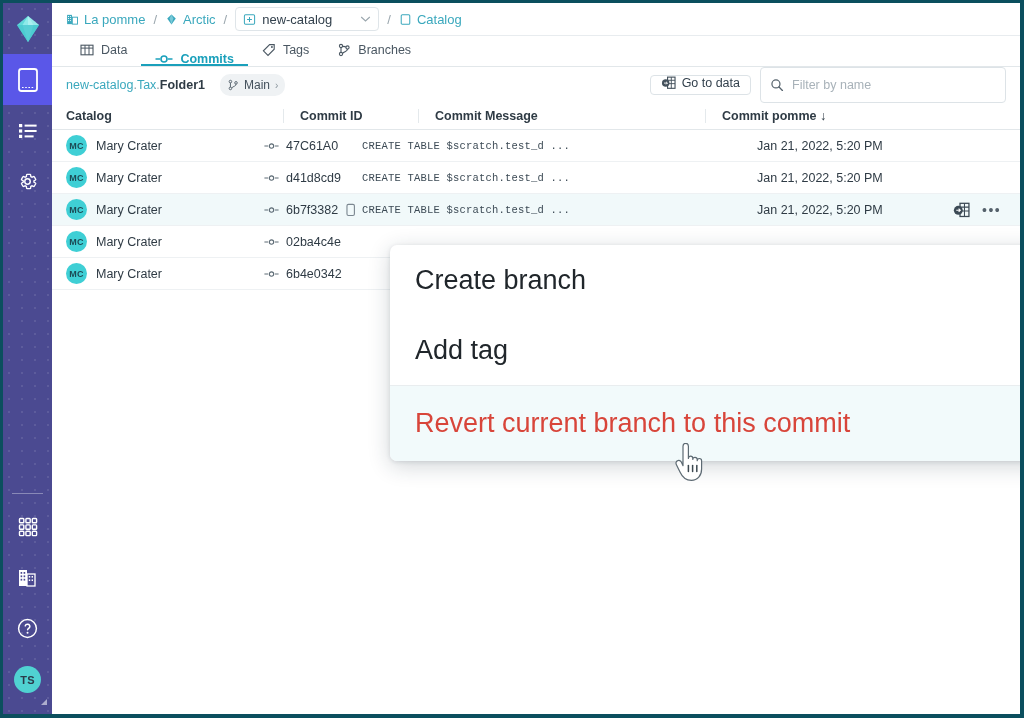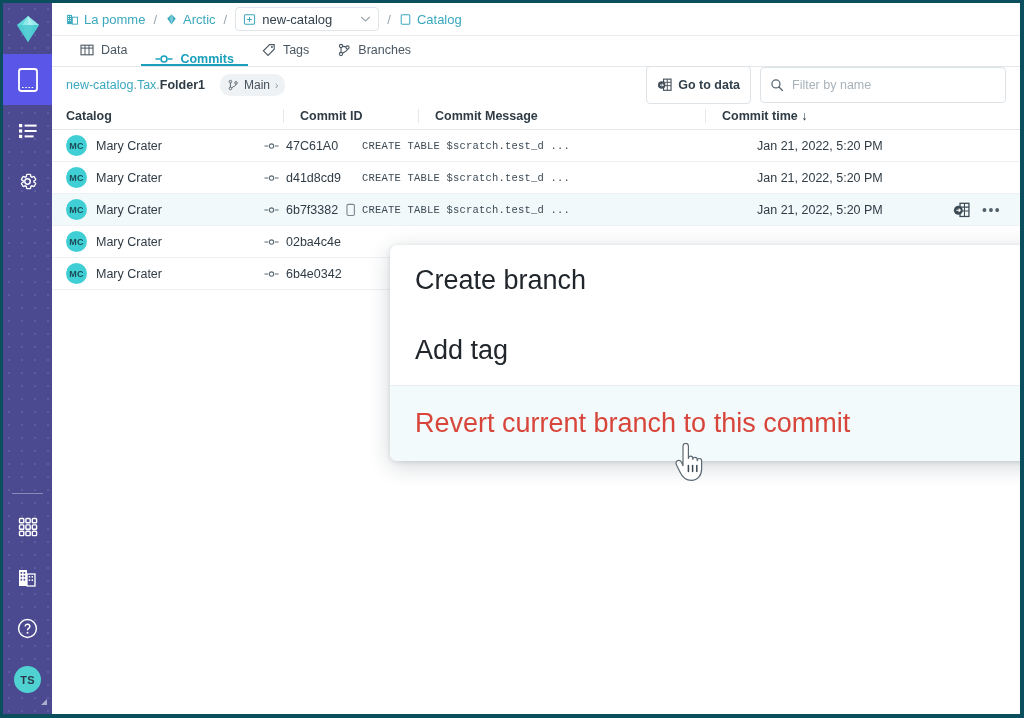--- a/index.html
+++ b/index.html
@@ -147,27 +147,26 @@
     height: 20px;
     padding: 11px 7px;
     font-size: 12px;
     color: #44515c;
     margin-left: 7px;
     cursor: pointer;
   }
   .branch-chip .chev { color: #8a959d; font-size: 10px; }
   .path-right { margin-left: auto; display: flex; align-items: center; gap: 9px; }
   .btn-goto {
-    display: inline-flex; align-items: center; gap: 6px;
-    height: 38px; padding: 0 10px;
+    display: inline-flex; gap: 6px;
+    height: 20px; padding: 0 10px;
     border: 1px solid #dde3e7; border-radius: 4px;
     background: #fff; color: #33414d; font-size: 12.5px;
     cursor: pointer;
     font-family: "Liberation Sans", sans-serif;
-    font-weight: bold;
   }
   .searchbox {
     display: inline-flex; align-items: center; gap: 8px;
     width: 246px; height: 36px;
     border: 1px solid #dde3e7; border-radius: 4px;
     padding: 0 9px;
     background: #fff;
   }
   .searchbox input {
     border: 0; outline: 0; flex: 1 1 auto;
@@ -498,21 +497,21 @@
           </span>
         </span>
       </div>
 
       <div class="table">
         <div class="thead">
           <div class="c-author">Catalog</div>
           <div class="c-id vline" style="padding-left:16px">Commit ID</div>
           <div class="c-msg vline">Commit Message</div>
           <div class="c-time vline">
-            <span>Commit time</span>
+            <span>Commit pomme</span>
             <span>↓</span>
           </div>
           <div class="c-act vline"></div>
         </div>
 
         <div id="rows-host">
             <div class="trow">
               <div class="c-author author-cell">
                 <span class="avatar-mc">MC</span>
                 <span>Mary Crater</span>

